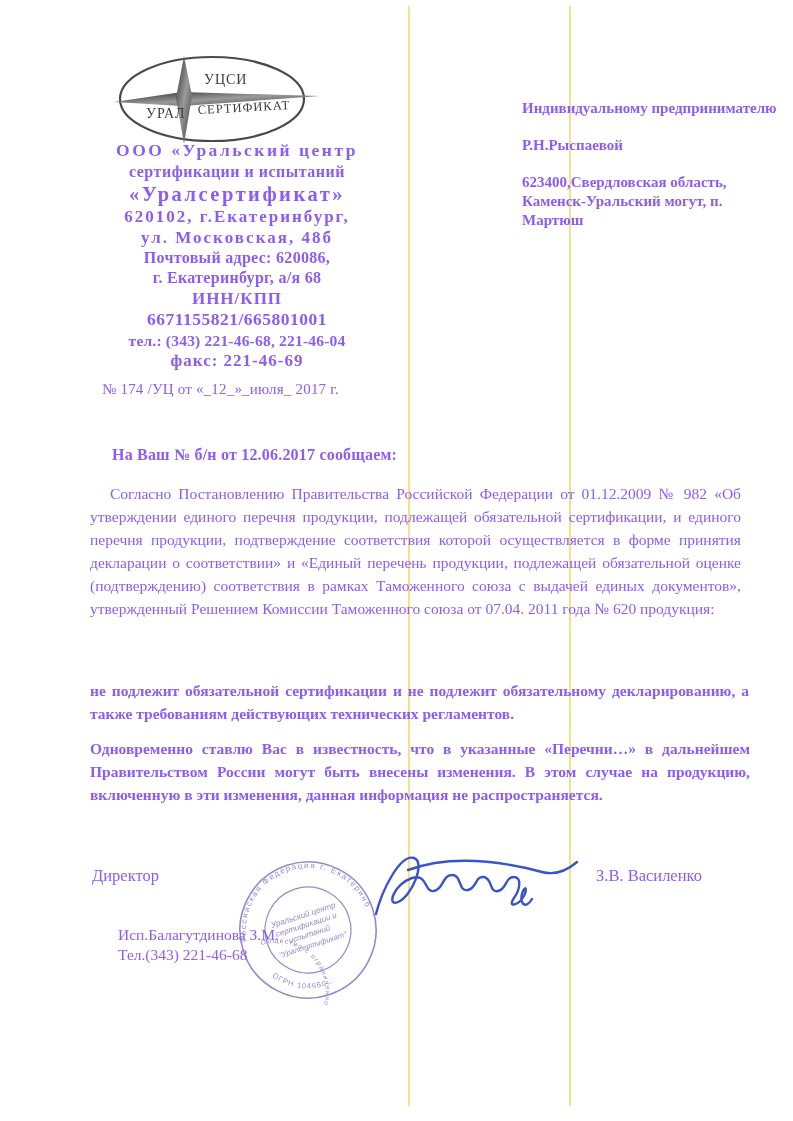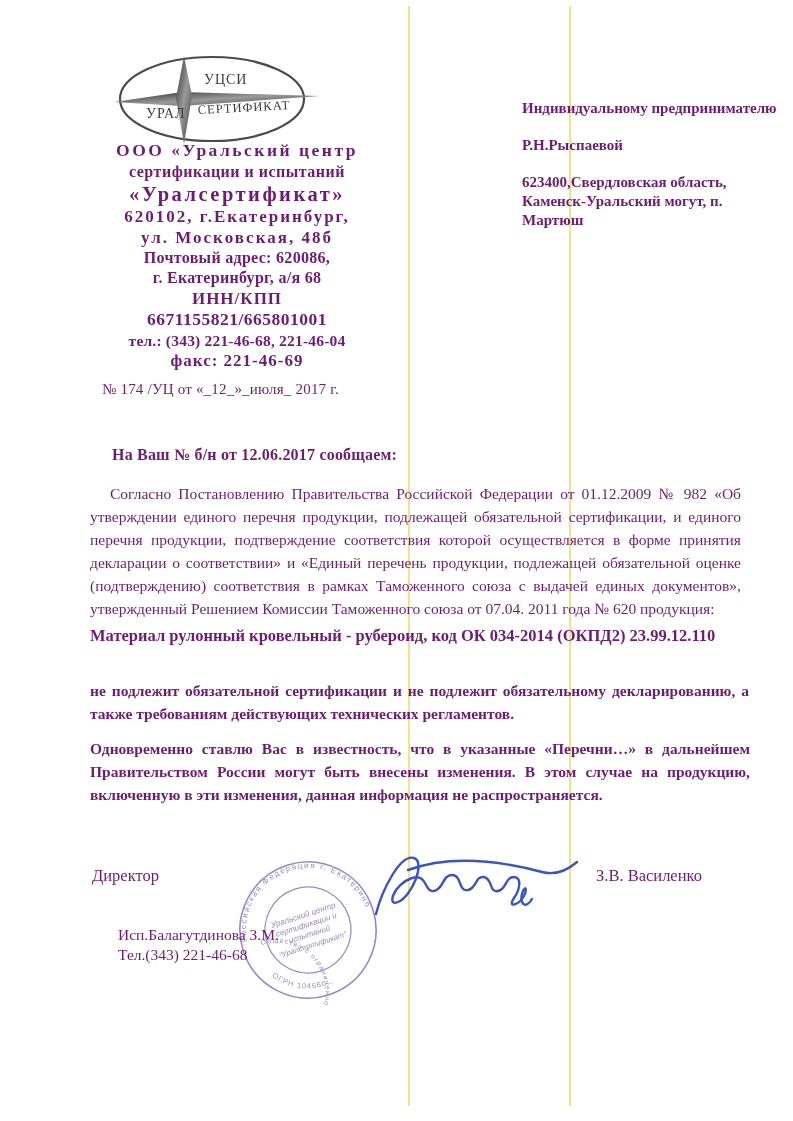--- a/index.html
+++ b/index.html
@@ -2,21 +2,21 @@
 <html><head>
 <meta charset="utf-8">
 <style>
   html,body{margin:0;padding:0;background:#9a9a9a;}
   .page{
     position:relative;
     width:793px;height:1121px;
     margin:0 auto;
     background:#ffffff;
     font-family:"Liberation Serif","DejaVu Serif",serif;
-    color:#701a75;
+    color:#8b5cf6;
     overflow:hidden;
   }
   
   .hl{position:absolute;top:6px;height:1100px;width:2px;background:#f3dc72;opacity:.85;}
   .hl-left{left:408px;}
   .hl-right{left:569px;}
 
   
   .logo{position:absolute;left:112px;top:44px;width:210px;height:108px;}
 
@@ -105,21 +105,20 @@
 
   <div class="recipient">
     <p>Индивидуальному предпринимателю</p>
     <p>Р.Н.Рыспаевой</p>
     <p>623400,Свердловская область, Каменск-Уральский могут, п. Мартюш</p>
   </div>
 
   <div class="subject">На Ваш № б/н от 12.06.2017 сообщаем:</div>
 
   <p class="body-par p1">Согласно Постановлению Правительства Российской Федерации от 01.12.2009 № 982 «Об утверждении единого перечня продукции, подлежащей обязательной сертификации, и единого перечня продукции, подтверждение соответствия которой осуществляется в форме принятия декларации о соответствии»   и «Единый перечень продукции, подлежащей обязательной оценке (подтверждению) соответствия в рамках Таможенного союза с выдачей единых документов», утвержденный Решением Комиссии Таможенного союза от 07.04. 2011 года  № 620 продукция:</p>
-  <p class="body-par p2">Материал рулонный кровельный - рубероид, код ОК 034-2014 (ОКПД2) 23.99.12.110</p>
   <p class="body-par p3">не подлежит обязательной сертификации и не подлежит обязательному декларированию, а также требованиям действующих технических регламентов.</p>
   <p class="body-par p4">Одновременно ставлю Вас в известность, что в указанные «Перечни…» в дальнейшем Правительством России могут быть внесены изменения. В этом случае на продукцию, включенную в эти изменения, данная информация не распространяется.</p>
 
   <div class="director-title">Директор</div>
   <div class="director-name">З.В. Василенко</div>
 
   <svg class="stamp" viewBox="0 0 150 150">
     <defs>
       <path id="arcOuterTop" d="M 13,75 A 62,62 0 0 1 137,75"></path>
       <path id="arcOuterBottom" d="M 18,92 A 60,60 0 0 0 132,92"></path>

